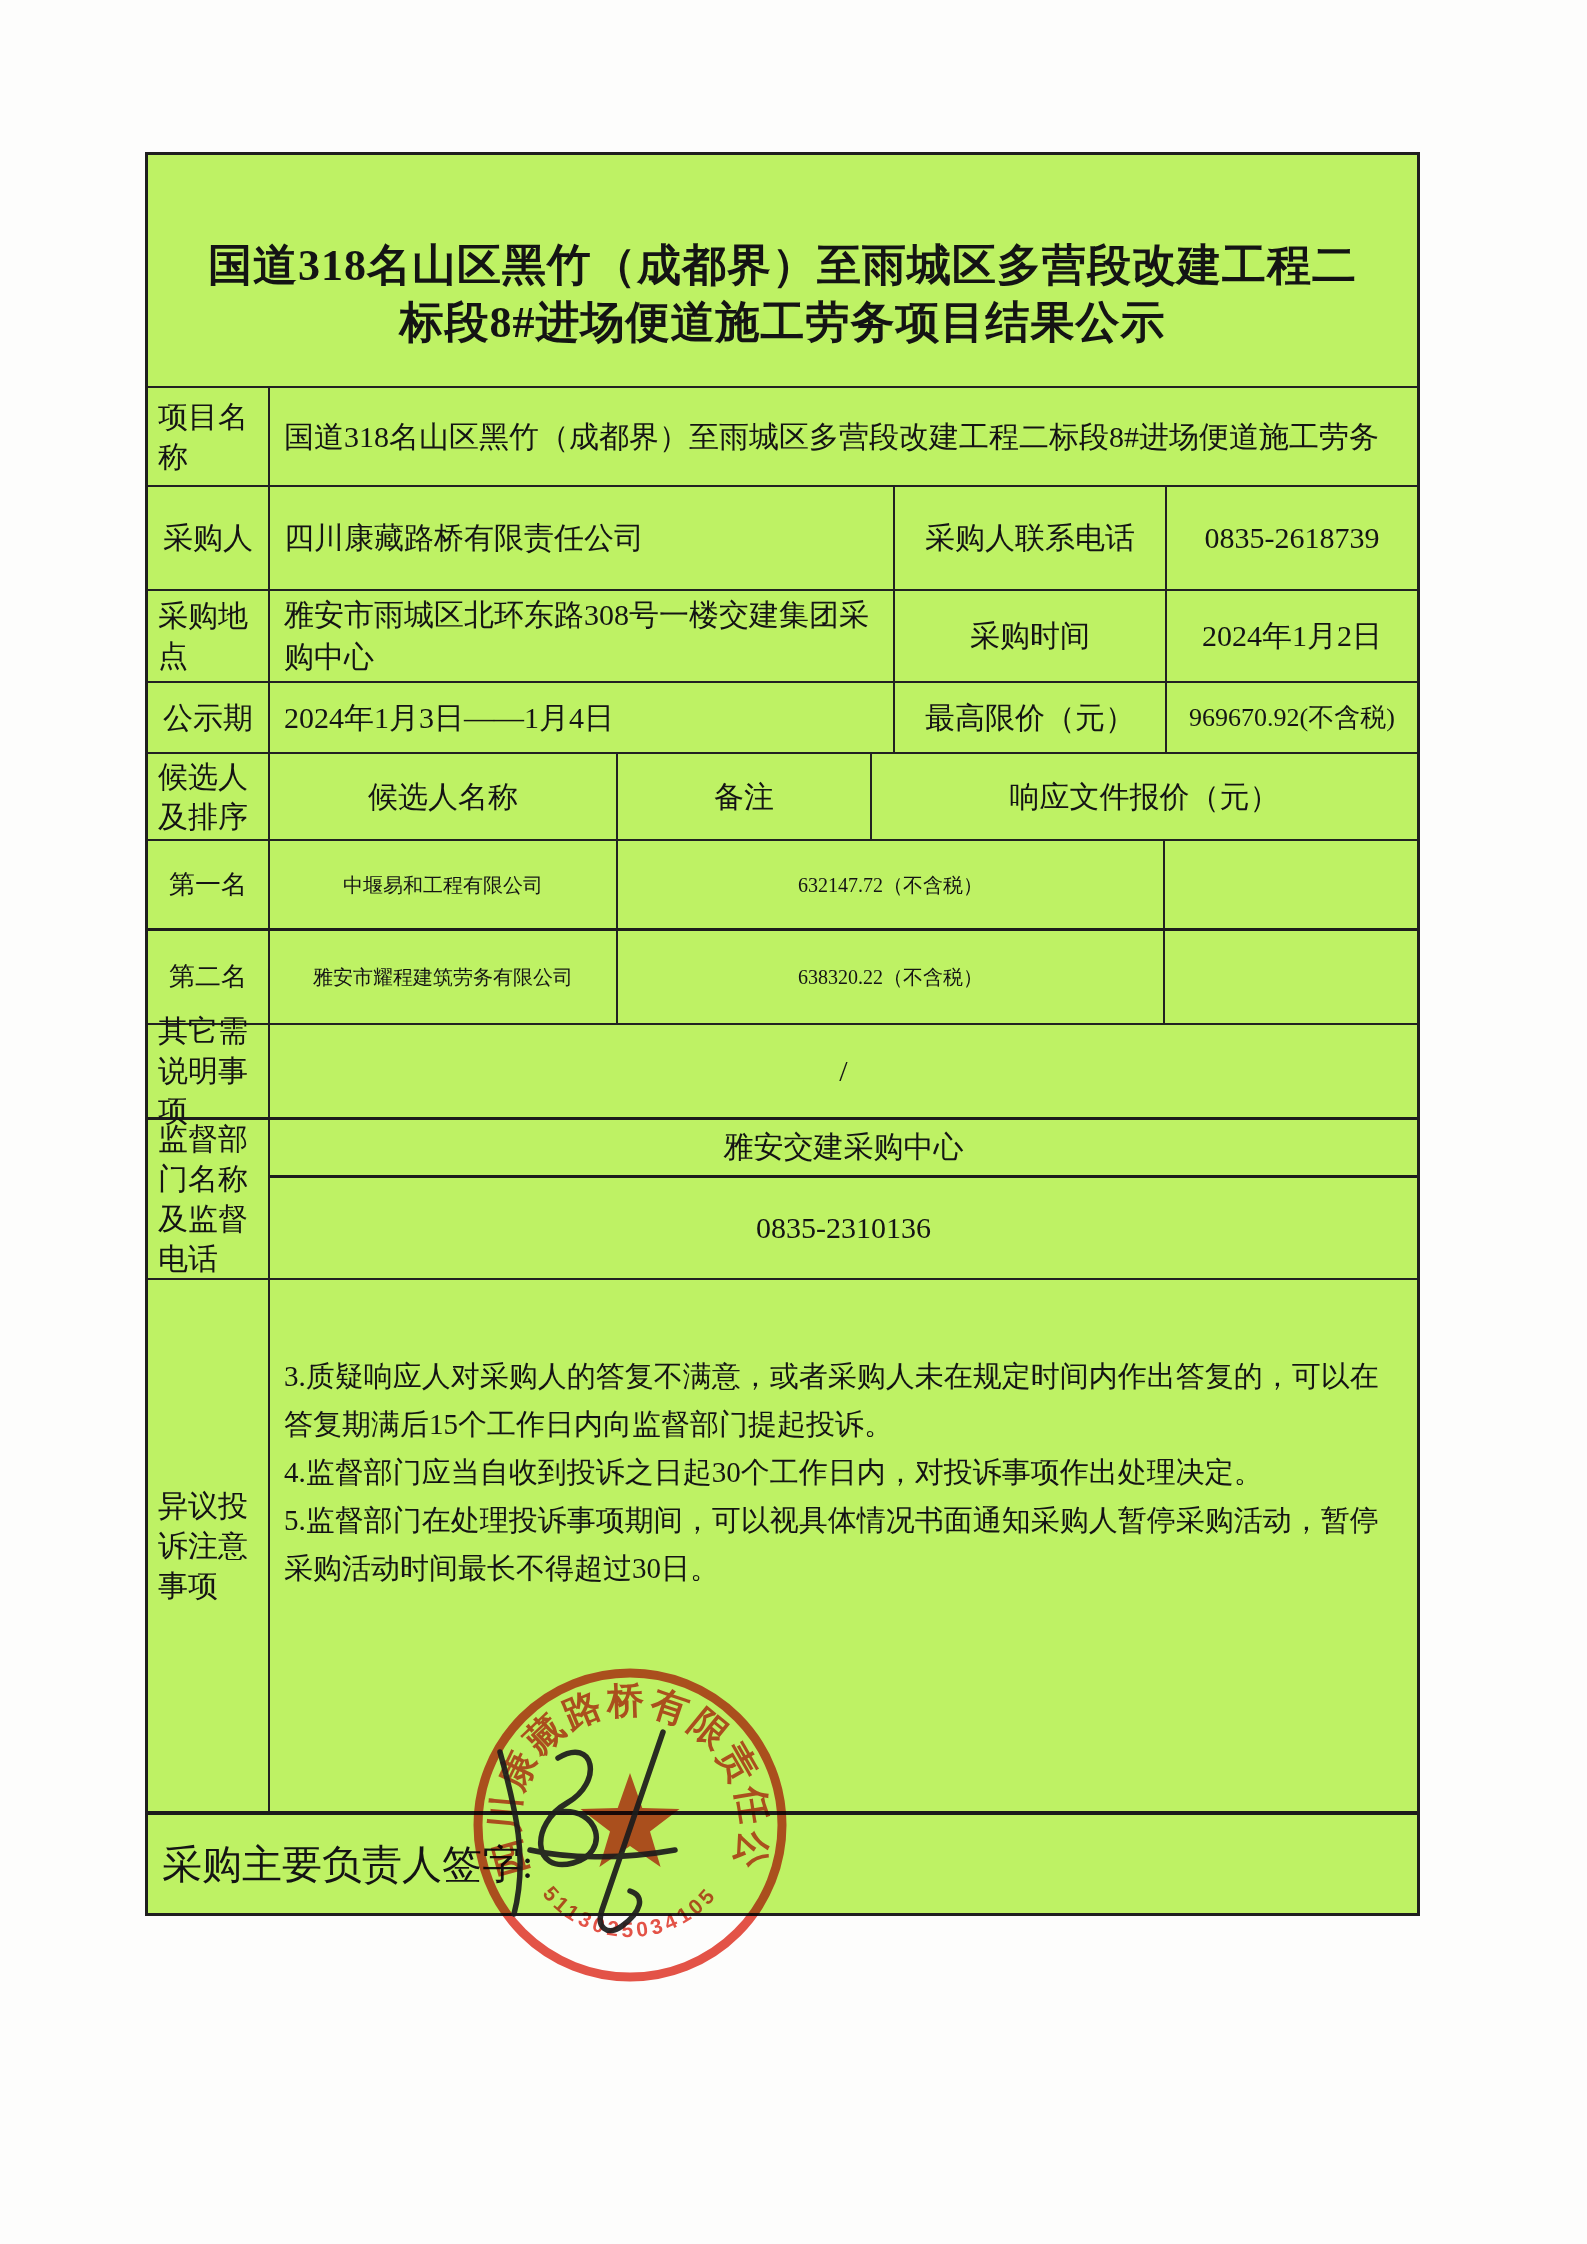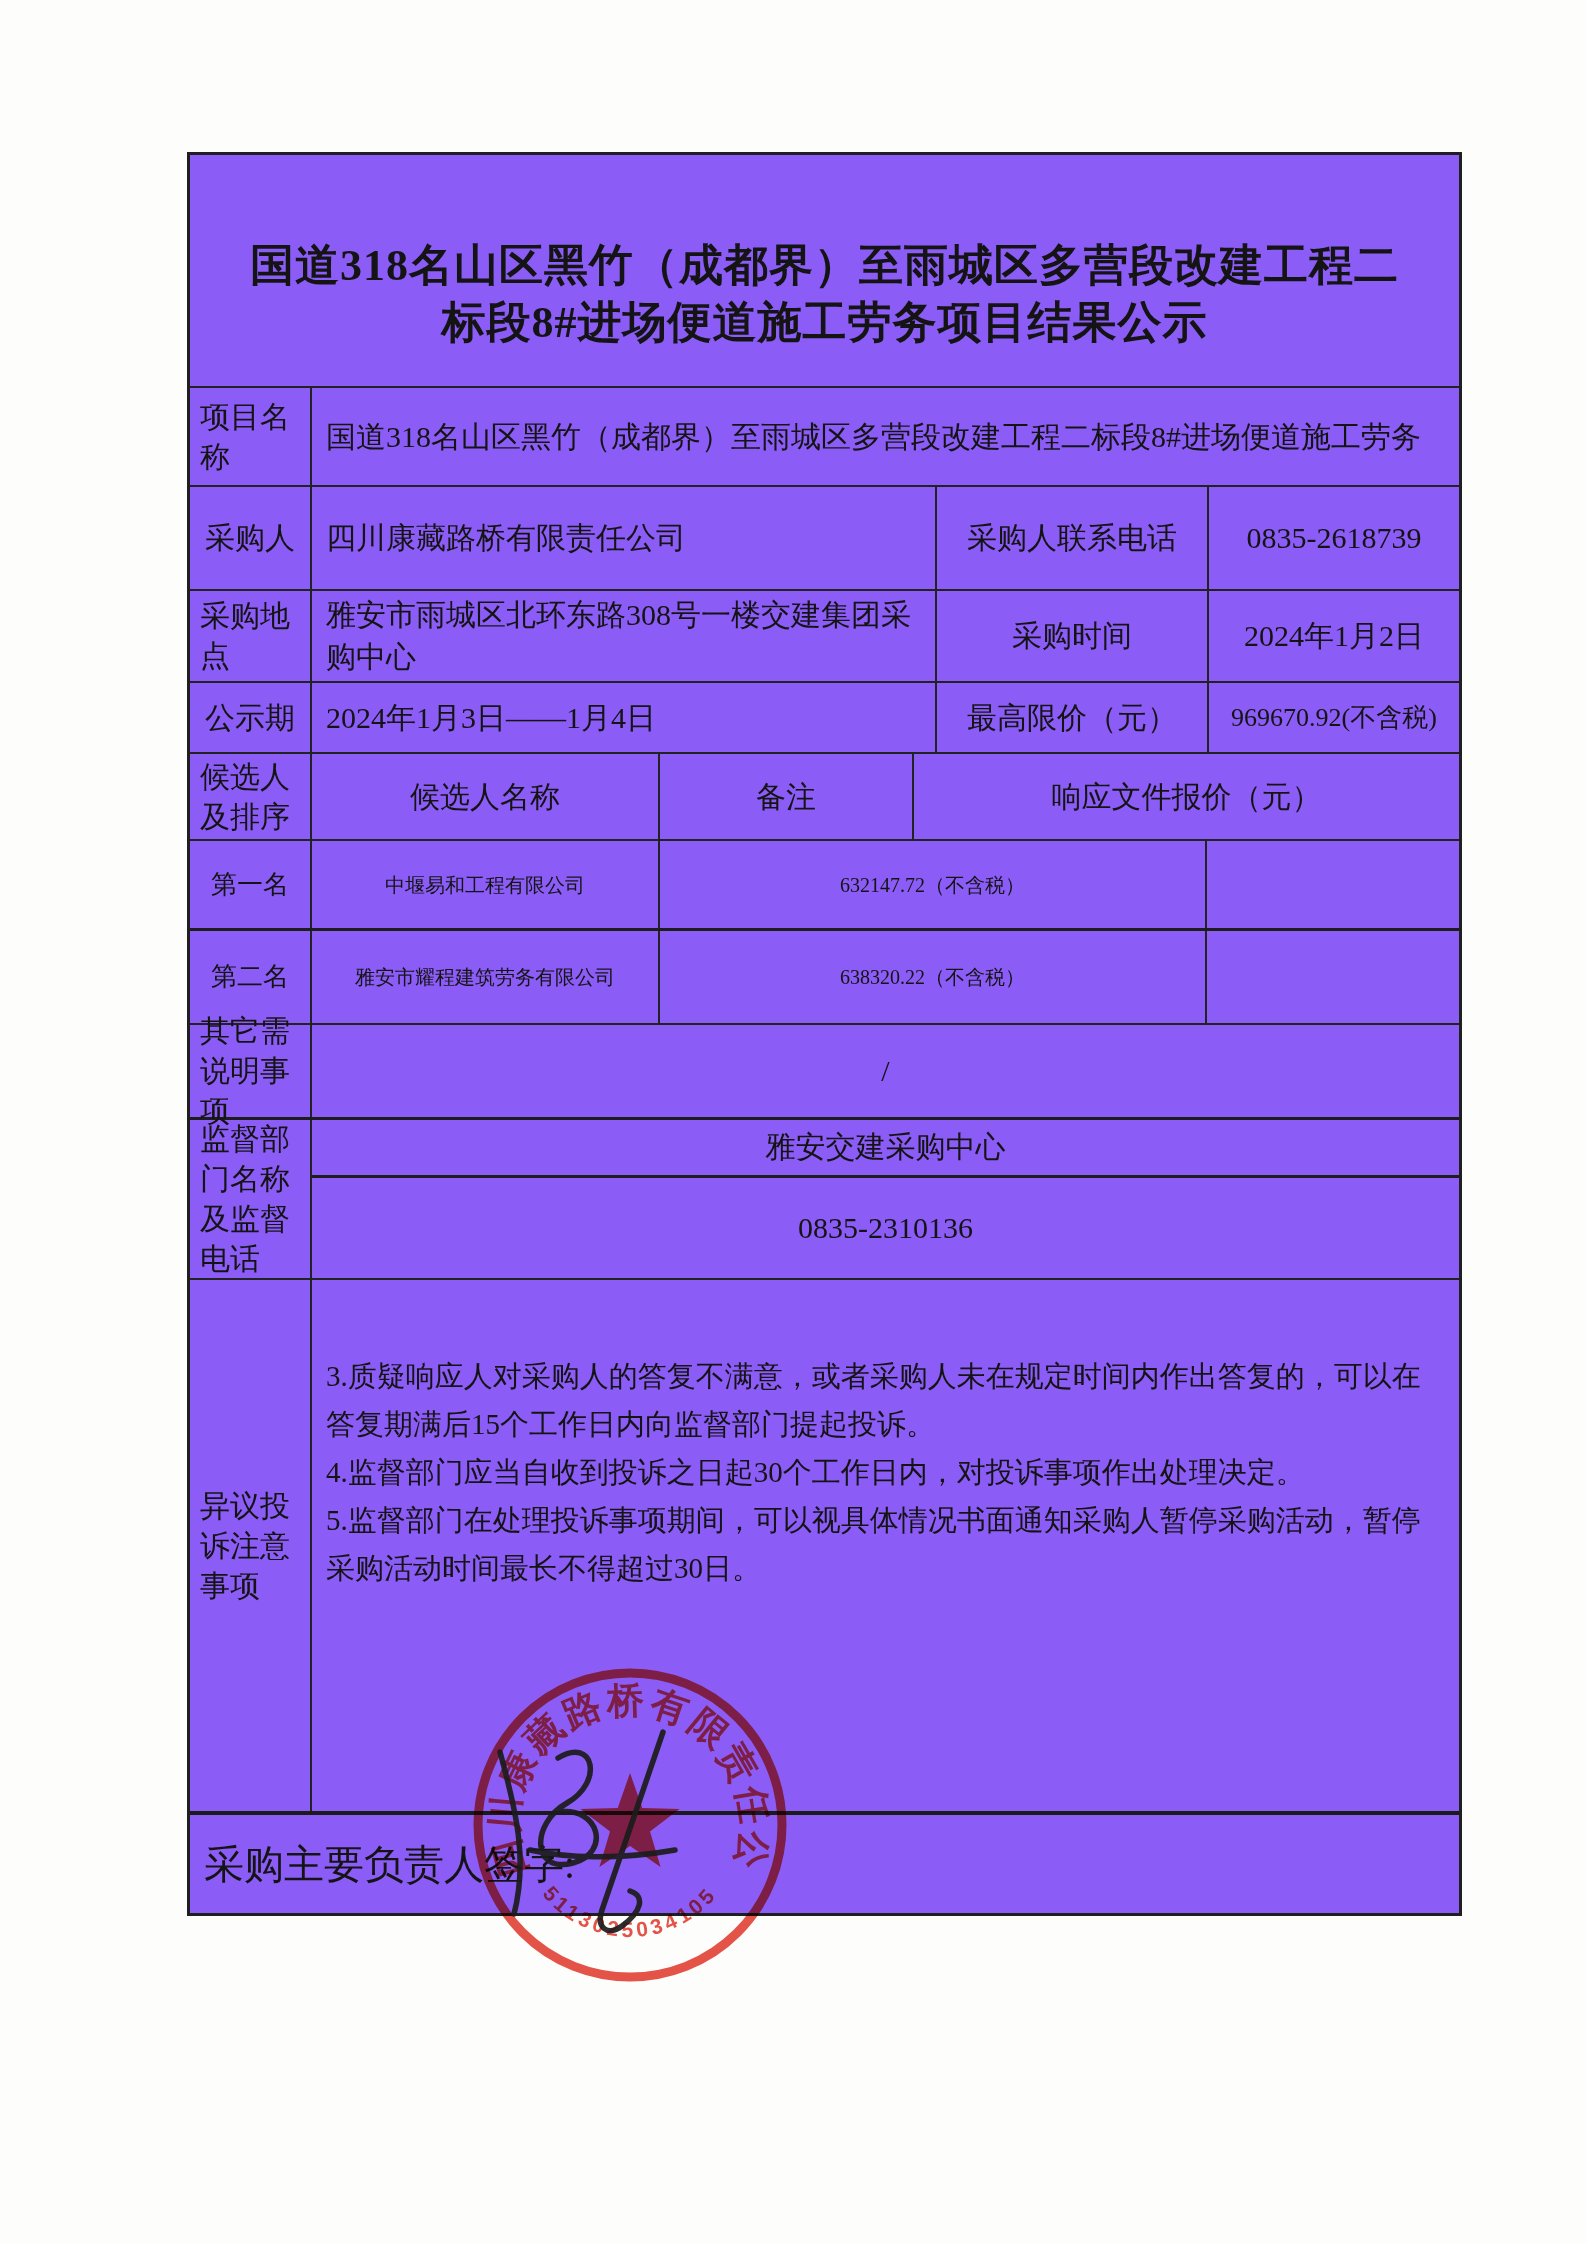--- a/index.html
+++ b/index.html
@@ -9,22 +9,21 @@
     width:1587px; height:2244px;
     margin:0 auto;
     background:#fdfdfc;
     font-family:"Liberation Serif","DejaVu Serif",serif;
     color:#141414;
     overflow:hidden;
   }
   .doc-table {
     position:absolute; left:145px; top:152px; width:1275px;
     border:3px solid #1f1f1f;
-    background:#8b5cf6;
-    margin-left:42px;
+    background:#bef264;
   }
   .row { display:flex; border-bottom:2px solid #222; }
   .row:last-child { border-bottom:none; }
   .cell { display:flex; align-items:center; }
   .cell + .cell { border-left:2px solid #222; }
   .lab {
     width:120px; flex:0 0 120px;
     justify-content:center; text-align:left;
     font-size:30px; line-height:40px;
     padding:4px 10px;

